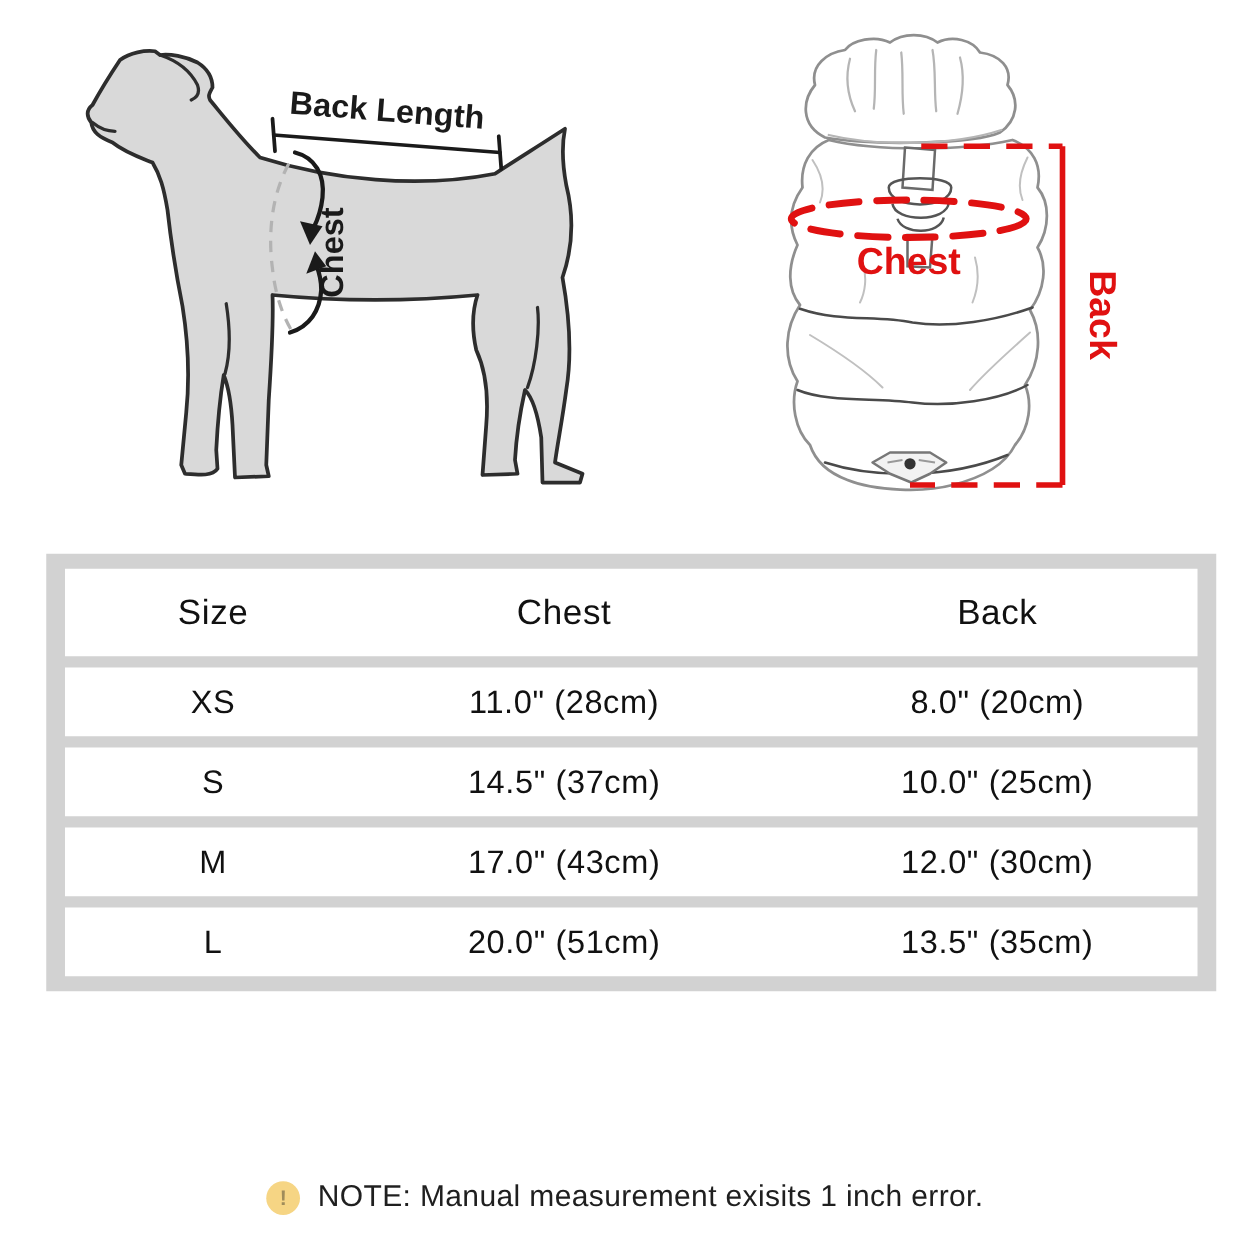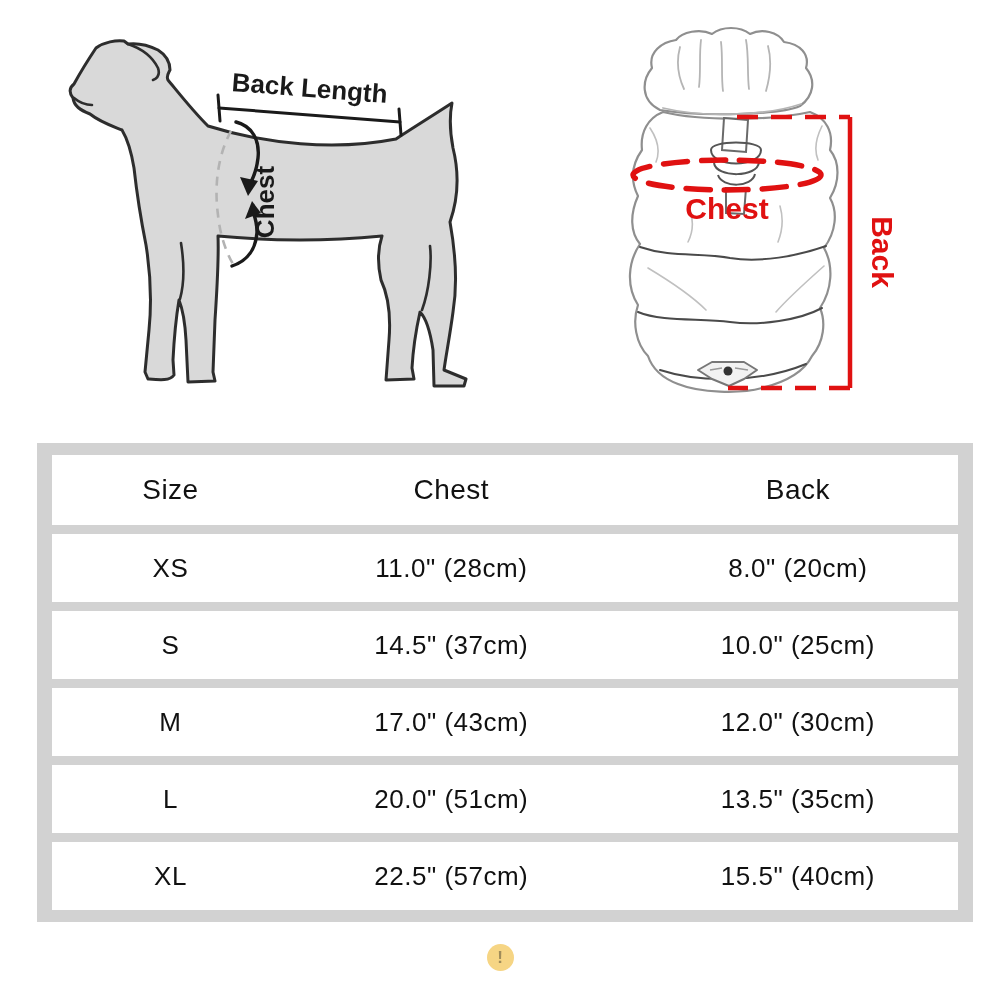--- a/index.html
+++ b/index.html
@@ -7,21 +7,21 @@
         font-family:"Liberation Sans",sans-serif;color:#111;}
   .diagram-wrap{position:absolute;left:0;top:0;width:1000px;height:432px;}
   svg text{font-family:"Liberation Sans",sans-serif;}
 
   
   .size-table{position:absolute;left:37px;top:443px;width:936px;box-sizing:border-box;
               background:#d2d2d2;padding:12px 15px;}
   .t-row{display:grid;grid-template-columns:23.5% 38.5% 38%;background:#ffffff;}
   .t-row + .t-row{margin-top:9px;}
   .t-row.header{height:70px;}
-  .t-row.data{height:68px;}
+  .t-row.data{height:55px;}
   .t-cell{display:flex;align-items:center;justify-content:center;
           font-size:26px;letter-spacing:0.5px;color:#111;padding-left:24px;}
   .t-row.header .t-cell{font-size:28px;}
 
   
   .note{position:absolute;left:0;top:944px;width:1000px;display:flex;
         align-items:center;justify-content:center;gap:14px;}
   .note-icon{width:27px;height:27px;border-radius:50%;background:#f6d584;
              display:flex;align-items:center;justify-content:center;
              color:#a08c5a;font-size:17px;font-weight:bold;line-height:1;}
@@ -184,24 +184,20 @@
     <div class="t-row data">
       <div class="t-cell">M</div>
       <div class="t-cell">17.0" (43cm)</div>
       <div class="t-cell">12.0" (30cm)</div>
     </div>
     <div class="t-row data">
       <div class="t-cell">L</div>
       <div class="t-cell">20.0" (51cm)</div>
       <div class="t-cell">13.5" (35cm)</div>
     </div>
-    <div class="t-row data">
-      <div class="t-cell">XL</div>
-      <div class="t-cell">22.5" (57cm)</div>
-      <div class="t-cell">15.5" (40cm)</div>
-    </div>
   </div>
 
   <div class="note">
     <div class="note-icon">!</div>
+    <div class="note-text">NOTE: Manual measurement exisits 1 inch error.</div>
   </div>
 
 </div>
 
 </body></html>

